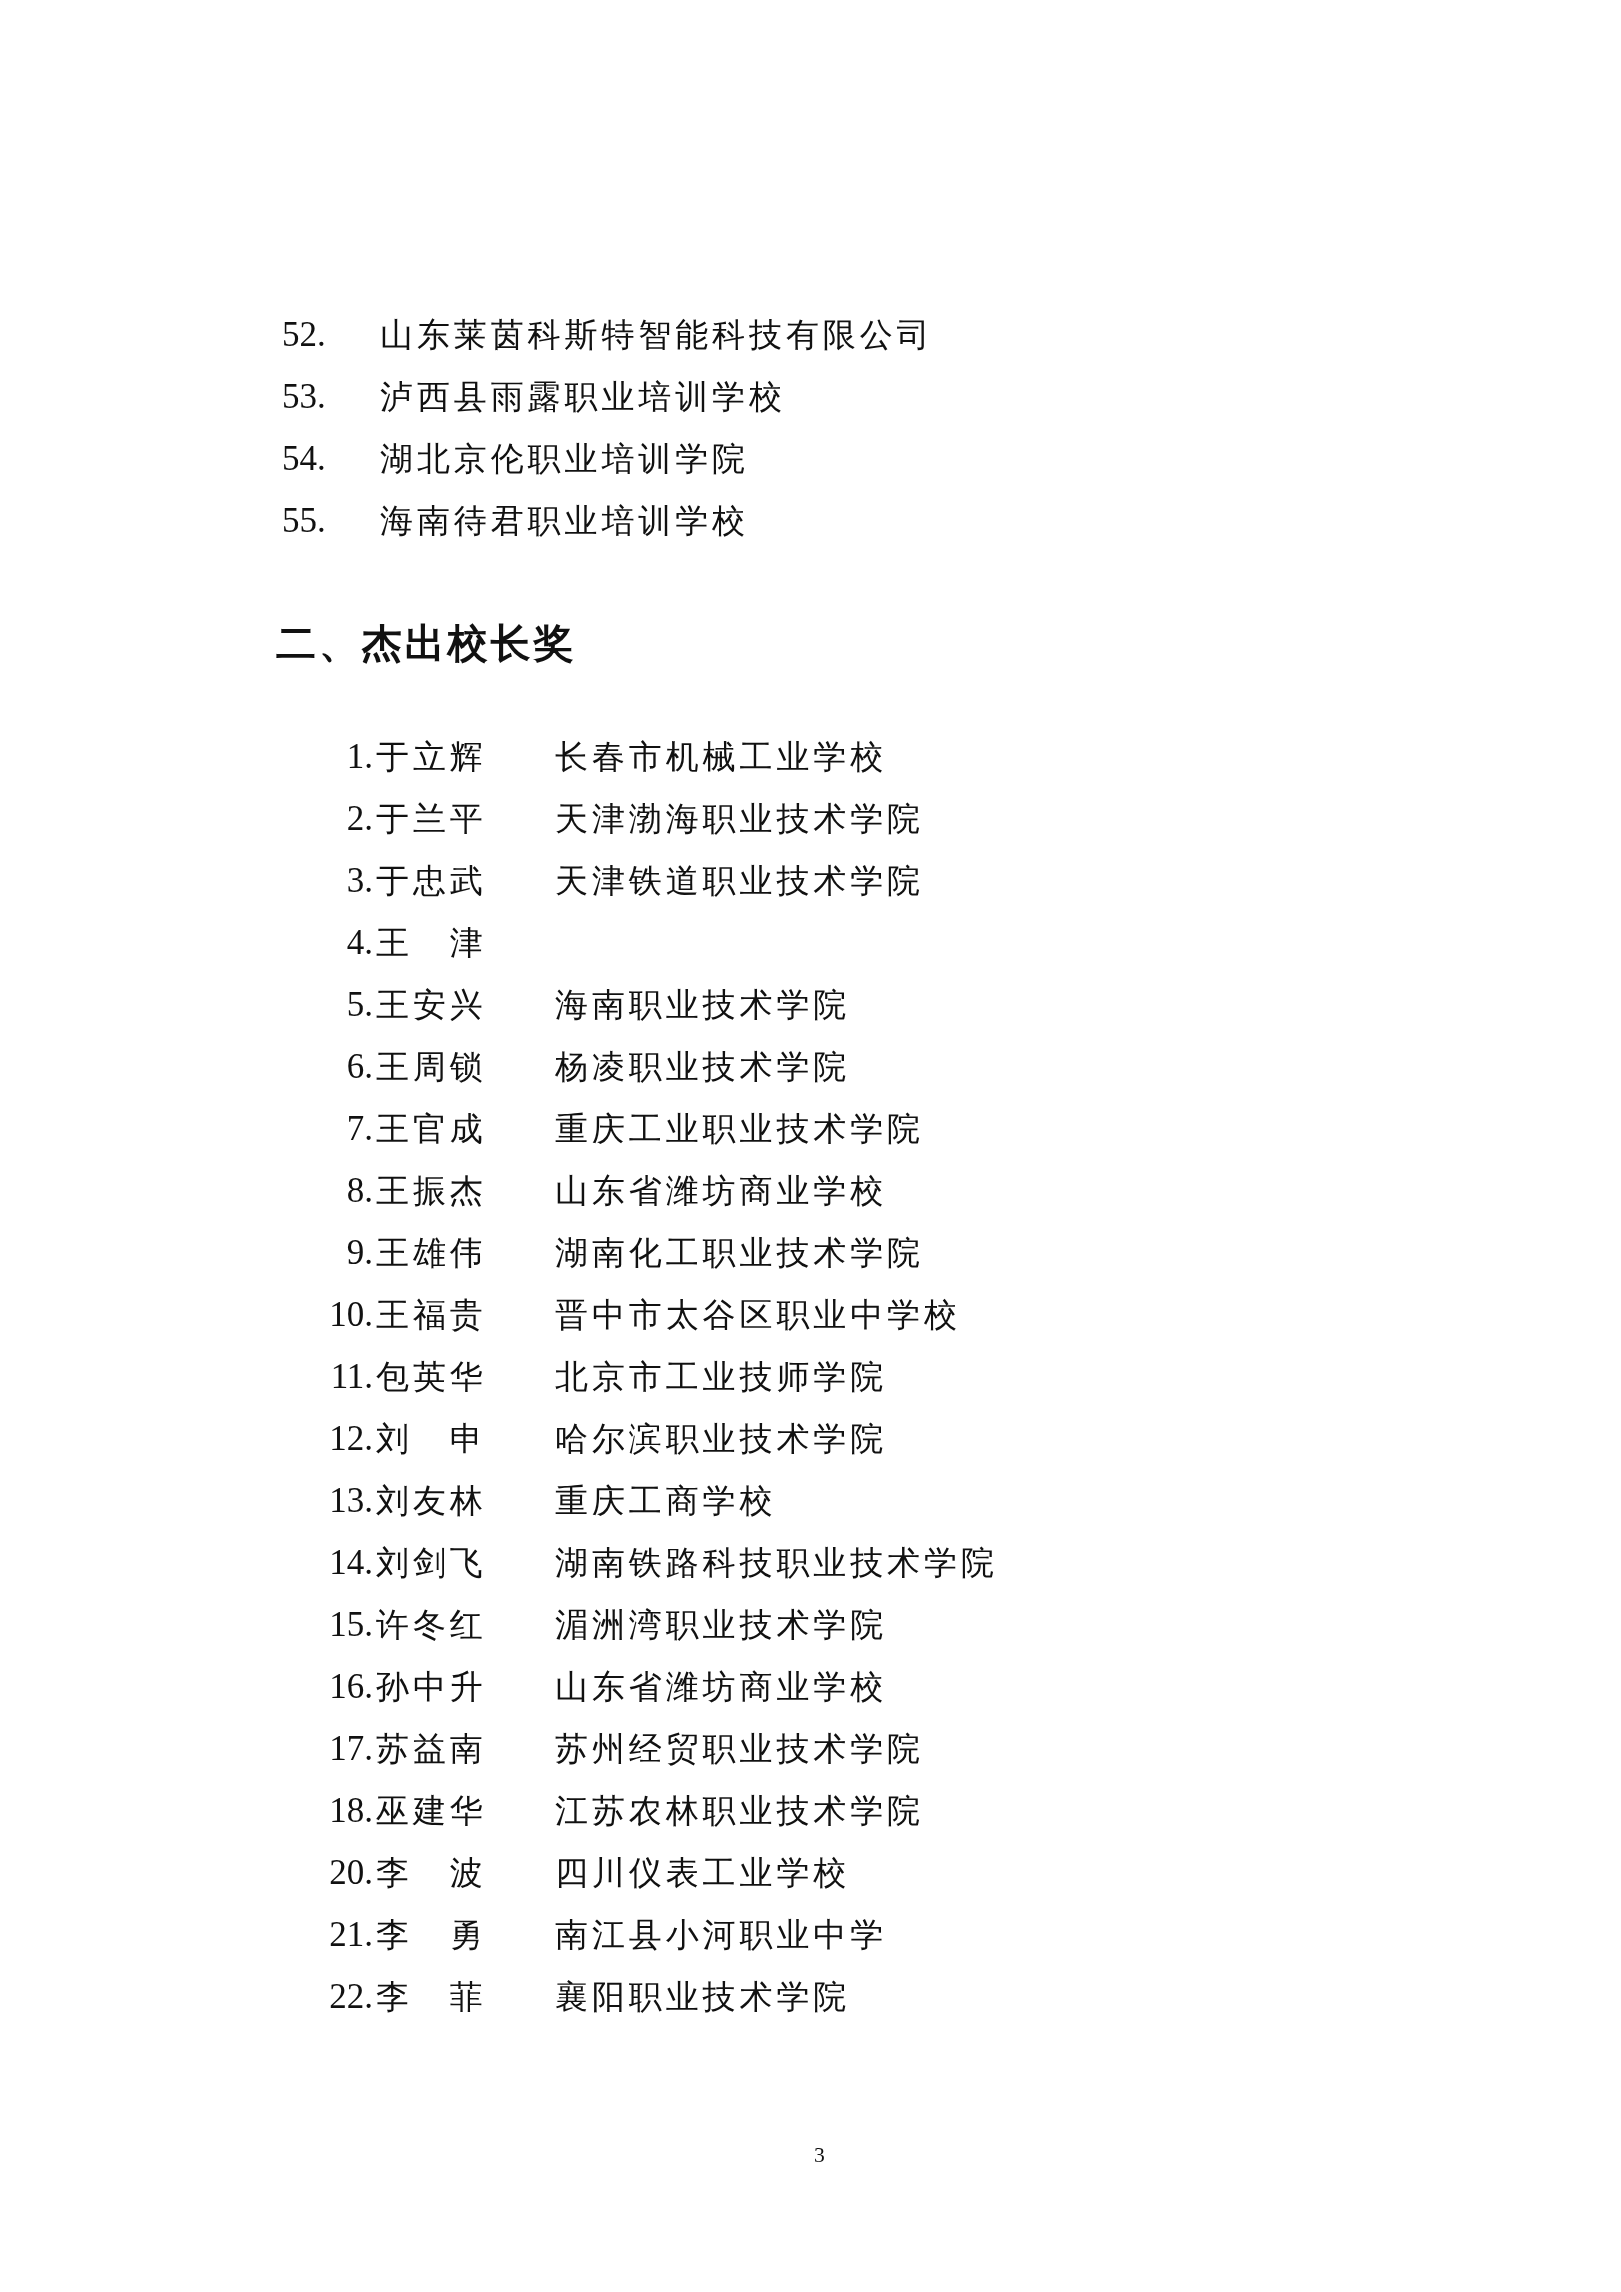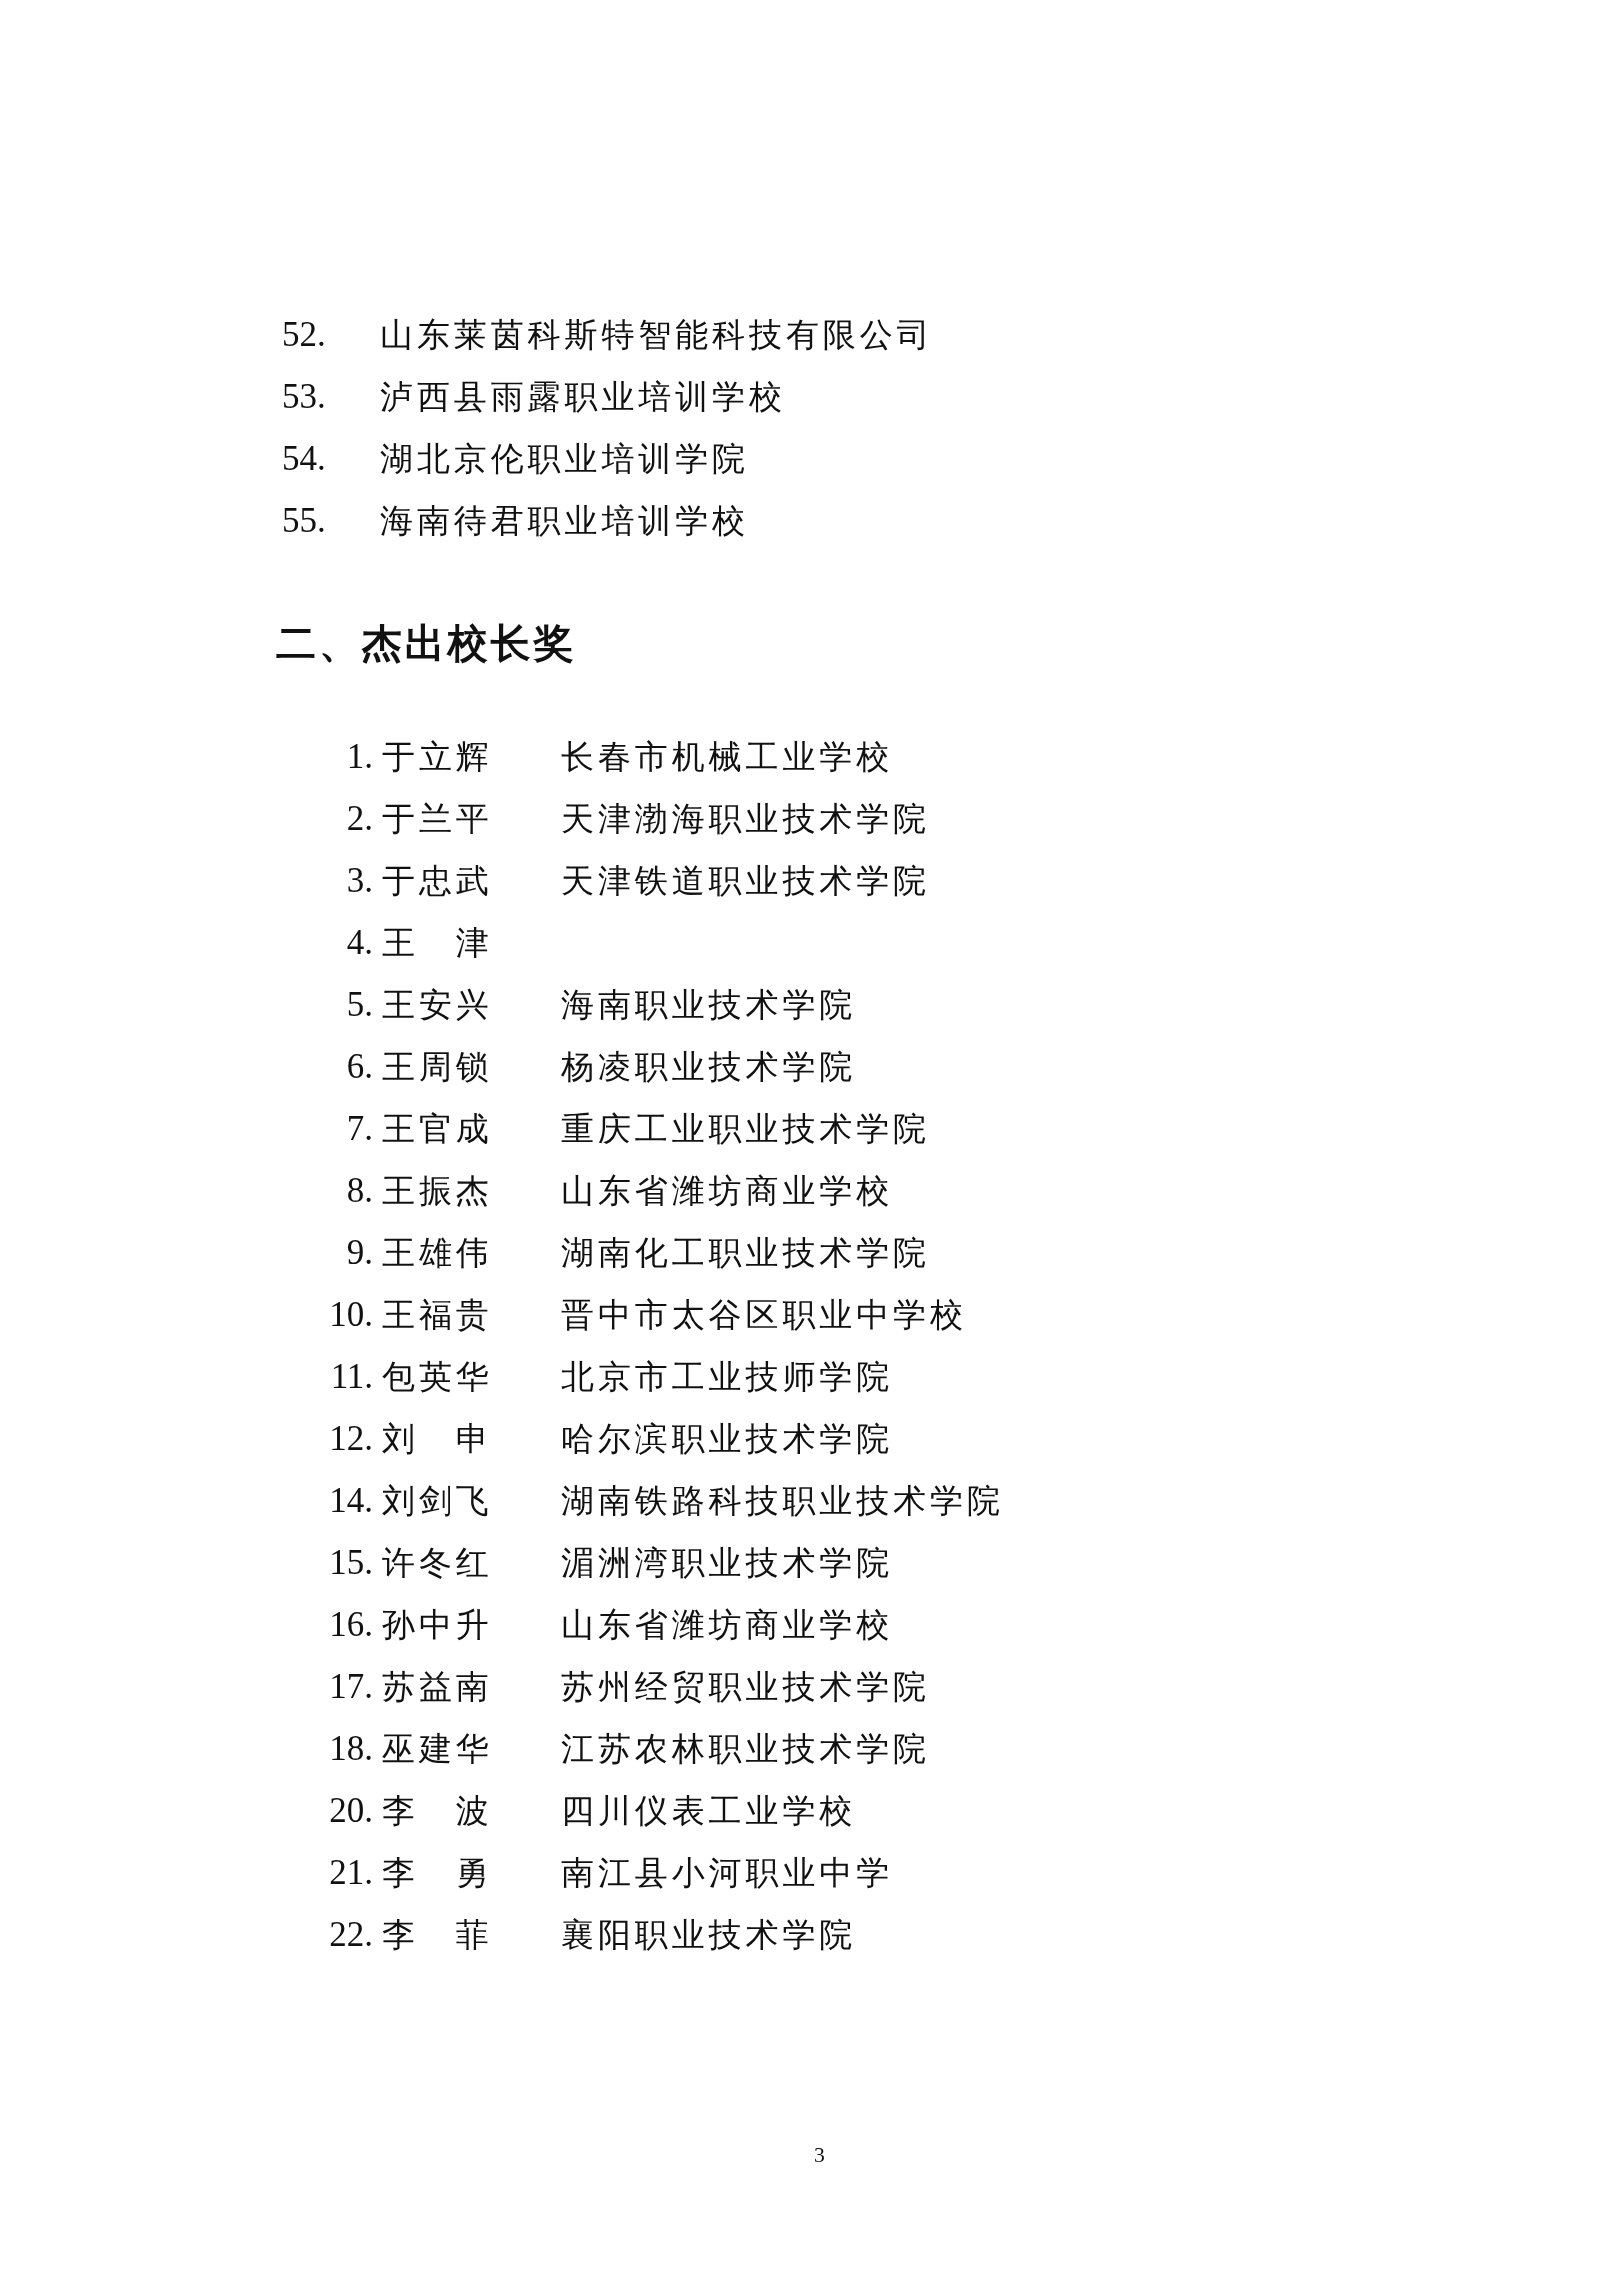--- a/index.html
+++ b/index.html
@@ -7,21 +7,21 @@
          font-family: "DejaVu Serif", "Liberation Serif", serif; color: #111; }
   .page { position: absolute; left: 0; top: 0; width: 1621px; height: 1737px; }
   .cont-list { position: absolute; left: 282px; top: 304px; }
   .cont-item { height: 62px; display: flex; align-items: center; font-size: 33px; letter-spacing: 3.9px; }
   .cont-num { width: 98px; font-family: "Liberation Serif", serif; font-size: 35px; letter-spacing: 0; }
   .section-title { position: absolute; left: 276px; top: 616px; font-family: "DejaVu Sans", "Liberation Sans", sans-serif;
                    font-size: 40px; font-weight: bold; letter-spacing: 2.9px; }
   .award-list { position: absolute; left: 282px; top: 726px; }
   .award-item { height: 62px; display: flex; align-items: center; font-size: 33px; }
   .a-num { width: 94px; text-align: right; padding-right: 2.9px; font-family: "Liberation Serif", serif; font-size: 35px; box-sizing: border-box; }
-  .a-name { width: 160px; margin-left: 6px; letter-spacing: 3.9px; white-space: pre; }
+  .a-name { width: 160px; margin-left: 0; letter-spacing: 3.9px; white-space: pre; }
   .a-school { letter-spacing: 3.9px; margin-left: 19px; }
   .page-number { position: absolute; left: 814px; top: 2143px; font-family: "Liberation Serif", serif; font-size: 21.6px; }
 </style>
 </head>
 <body>
 
 <div class="page">
 
   <div class="cont-list">
     <div class="cont-item">
@@ -98,20 +98,25 @@
         <span class="a-num">11.</span>
         <span class="a-name">包英华</span>
         <span class="a-school">北京市工业技师学院</span>
       </div>
     <div class="award-item">
         <span class="a-num">12.</span>
         <span class="a-name">刘　申</span>
         <span class="a-school">哈尔滨职业技术学院</span>
       </div>
     <div class="award-item">
+        <span class="a-num">13.</span>
+        <span class="a-name">刘友林</span>
+        <span class="a-school">重庆工商学校</span>
+      </div>
+    <div class="award-item">
         <span class="a-num">14.</span>
         <span class="a-name">刘剑飞</span>
         <span class="a-school">湖南铁路科技职业技术学院</span>
       </div>
     <div class="award-item">
         <span class="a-num">15.</span>
         <span class="a-name">许冬红</span>
         <span class="a-school">湄洲湾职业技术学院</span>
       </div>
     <div class="award-item">

